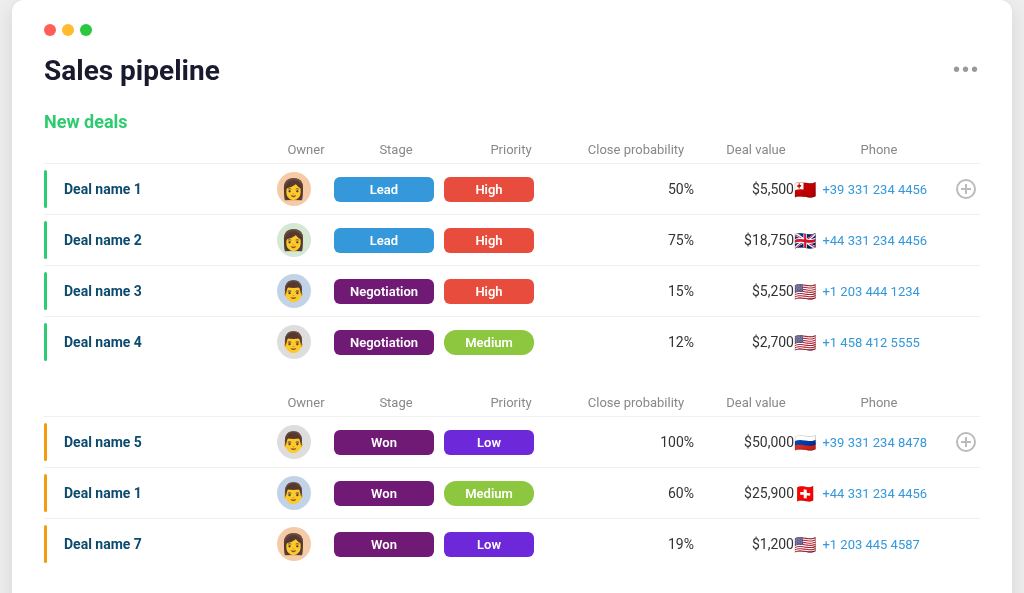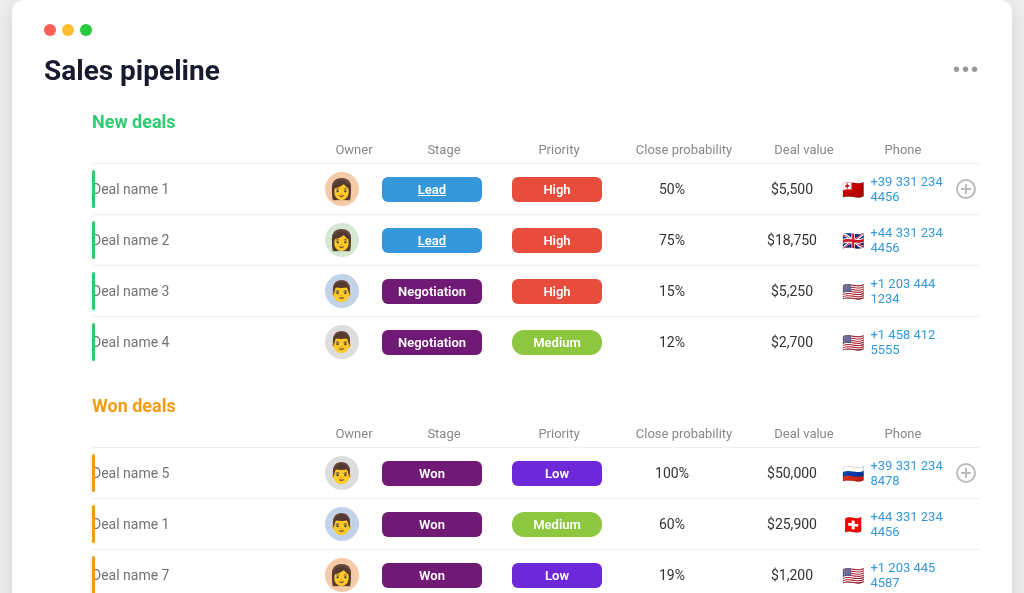--- a/index.html
+++ b/index.html
@@ -40,21 +40,21 @@
       position: absolute;
       top: 58px;
       right: 32px;
       background: none;
       border: none;
       cursor: pointer;
       color: #999;
       font-size: 20px;
       letter-spacing: 2px;
     }
-    .section { margin-bottom: 28px; margin-left: 48px; }
+    .section { margin-bottom: 28px; }
     .section-title {
       font-size: 18px;
       font-weight: 700;
       color: #2ecc71;
       margin-bottom: 10px;
     }
     .section-title.won { color: #f39c12; }
 
     .table-wrap { width: 100%; }
     .table-header {
@@ -83,23 +83,23 @@
       top: 6px;
       bottom: 6px;
       width: 3px;
       background: #2ecc71;
       border-radius: 2px;
     }
     .deal-row.won::before { background: #f39c12; }
 
     .deal-name {
       font-size: 14px;
-      color: #737373;
-      padding-left: 0;
-      font-weight: 400;
+      color: #0c4a6e;
+      padding-left: 20px;
+      font-weight: 700;
     }
     .avatar-cell { display: flex; justify-content: center; }
     .avatar {
       width: 34px;
       height: 34px;
       border-radius: 50%;
       overflow: hidden;
       display: flex;
       align-items: center;
       justify-content: center;
@@ -108,40 +108,40 @@
     .stage-cell { display: flex; justify-content: center; }
     .stage-badge {
       border-radius: 6px;
       padding: 5px 12px;
       color: #fff;
       font-size: 13px;
       font-weight: 600;
       min-width: 100px;
       text-align: center;
     }
-    .stage-lead { background: #3498db; text-decoration: underline; }
+    .stage-lead { background: #3498db; }
     .stage-negotiation { background: #701a75; }
     .stage-won { background: #701a75; }
 
-    .priority-cell { display: flex; justify-content: flex-end; }
+    .priority-cell { display: flex; justify-content: flex-start; }
     .priority-badge {
       border-radius: 6px;
       padding: 5px 12px;
       color: #fff;
       font-size: 13px;
       font-weight: 600;
       min-width: 90px;
       text-align: center;
     }
     .priority-high { background: #e74c3c; }
     .priority-medium { background: #8dc63f; border-radius: 12px; }
     .priority-low { background: #6d28d9; }
 
     .prob-cell, .value-cell {
-      text-align: center;
+      text-align: right;
       font-size: 14px;
       color: #333;
     }
     .phone-cell {
       display: flex;
       align-items: center;
       gap: 6px;
       font-size: 13px;
       color: #3498db;
     }
@@ -268,21 +268,20 @@
         <span class="flag">🇺🇸</span>
         <span style="cursor:pointer;">+1 458 412 5555</span>
       </div>
       <div></div>
     </div>
         </div>
     </div>
   </div>
 
   <div class="section">
-    <div class="section-title won">Won deals</div>
     <div class="table-wrap">
       <div class="table-header">
         <div></div>
         <div class="col-center">Owner</div>
         <div class="col-center">Stage</div>
         <div class="col-center">Priority</div>
         <div class="col-center">Close probability</div>
         <div class="col-center">Deal value</div>
         <div class="col-right">Phone</div>
         <div></div>

